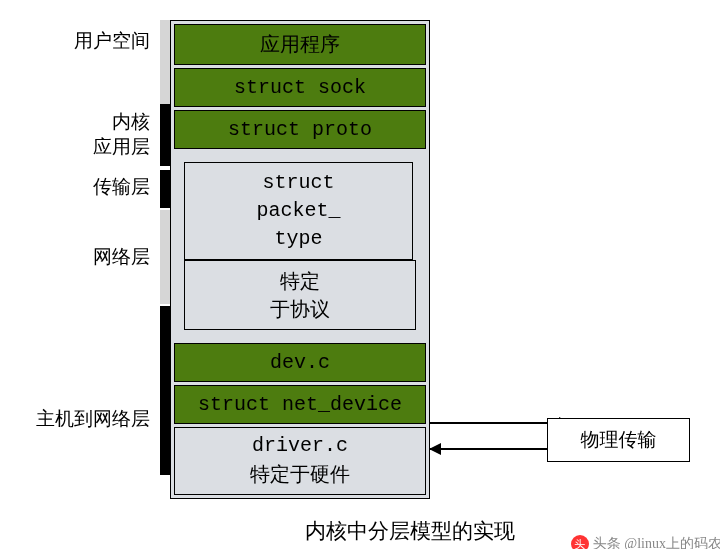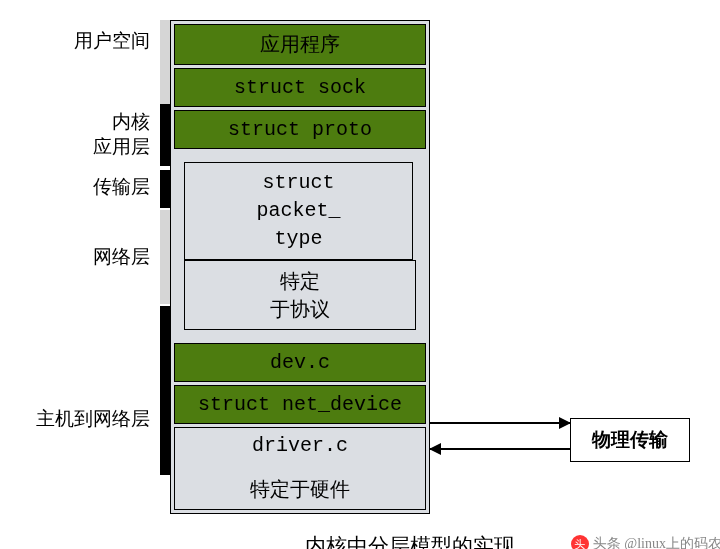--- a/index.html
+++ b/index.html
@@ -74,37 +74,36 @@
   .half.code { font-family: "Courier New", monospace; font-size: 20px; }
   .half.cn   { font-size: 20px; }
   .row-split .half:first-child { margin-right: 3px; }
   .driver-cell {
     border: 1px solid #000;
     margin: 3px;
     text-align: center;
     padding: 6px 4px;
   }
   .driver-cell .ln1 { font-family:"Courier New",monospace; font-size:20px; }
-  .driver-cell .ln2 { font-size:20px; margin-top:19px;}
+  .driver-cell .ln2 { font-size:20px; margin-top:4px;}
   .right-area {
     position: relative;
     width: 270px;
     height: 455px;
   }
   .phys-box {
     position: absolute;
     right: 10px;
     top: 398px;
-    width: 120px;
+    width: 143px;
     height: 44px;
     border: 1.5px solid #000;
     background: #fff;
     display:flex;align-items:center;justify-content:center;
     font-size: 19px;
-    font-weight: bold;
   }
   .arrow {
     position: absolute;
     left: 0;
     width: 140px;
     height: 2px;
     background: #000;
   }
   .arrow::after{
     content:"";

